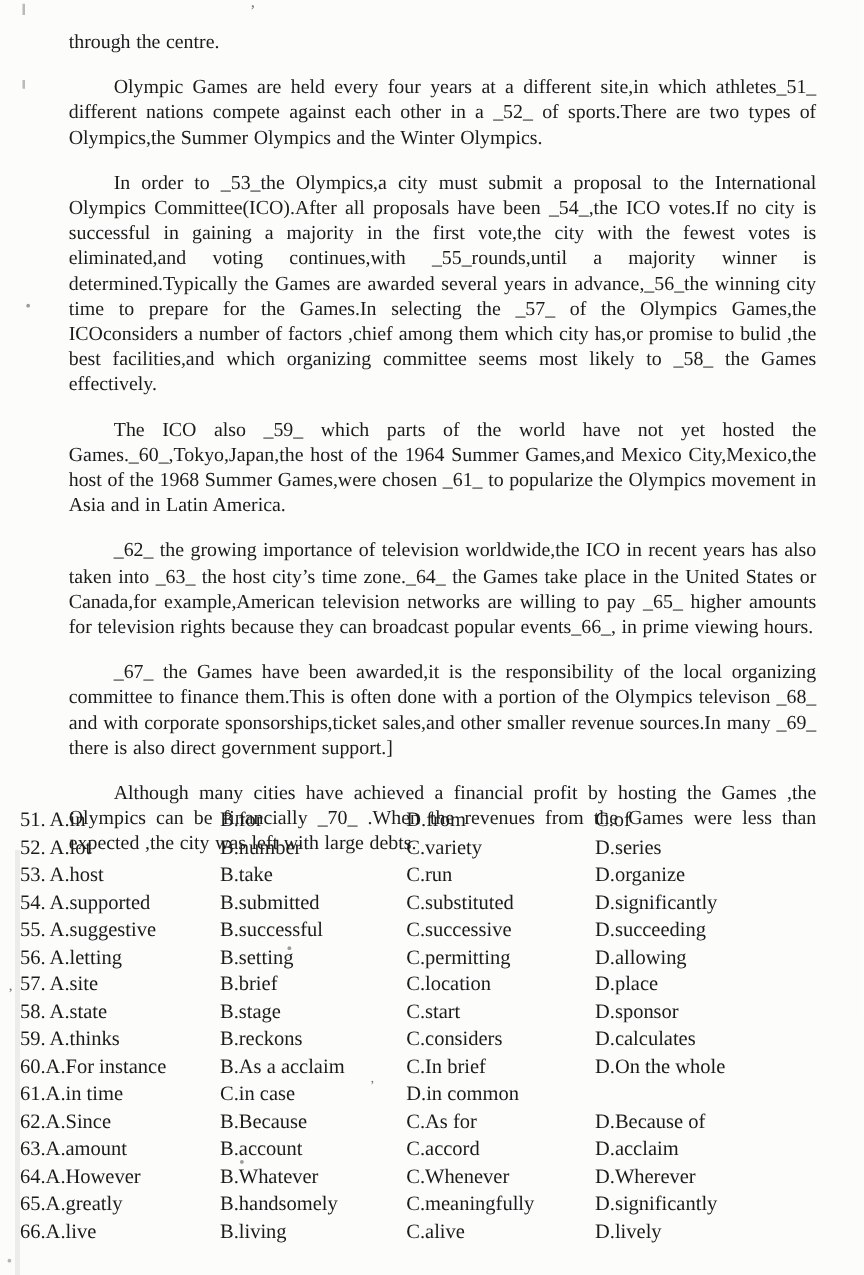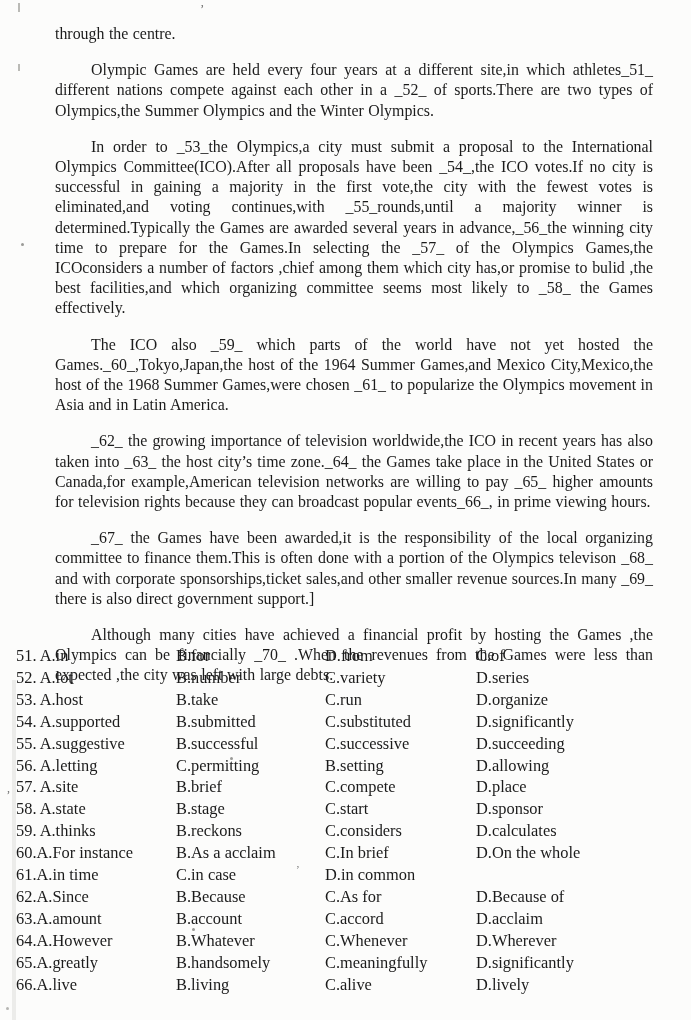--- a/index.html
+++ b/index.html
@@ -116,28 +116,28 @@
       <span class="cell">D.significantly</span>
     </div>
     <div class="row">
       <span class="cell">55. A.suggestive</span>
       <span class="cell">B.successful</span>
       <span class="cell">C.successive</span>
       <span class="cell">D.succeeding</span>
     </div>
     <div class="row">
       <span class="cell">56. A.letting</span>
+      <span class="cell">B.setting</span>
       <span class="cell">C.permitting</span>
-      <span class="cell">B.setting</span>
       <span class="cell">D.allowing</span>
     </div>
     <div class="row">
       <span class="cell">57. A.site</span>
       <span class="cell">B.brief</span>
-      <span class="cell">C.compete</span>
+      <span class="cell">C.location</span>
       <span class="cell">D.place</span>
     </div>
     <div class="row">
       <span class="cell">58. A.state</span>
       <span class="cell">B.stage</span>
       <span class="cell">C.start</span>
       <span class="cell">D.sponsor</span>
     </div>
     <div class="row">
       <span class="cell">59. A.thinks</span>

